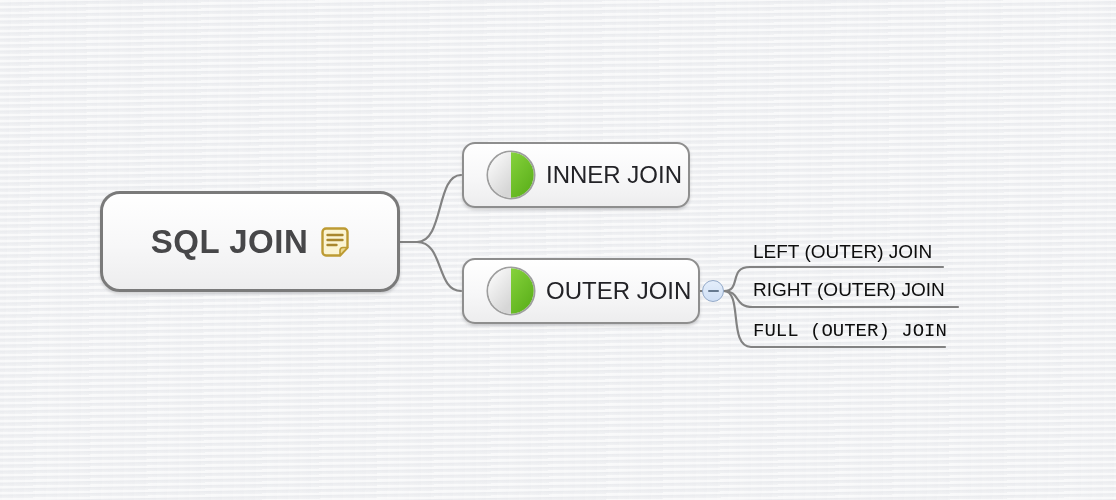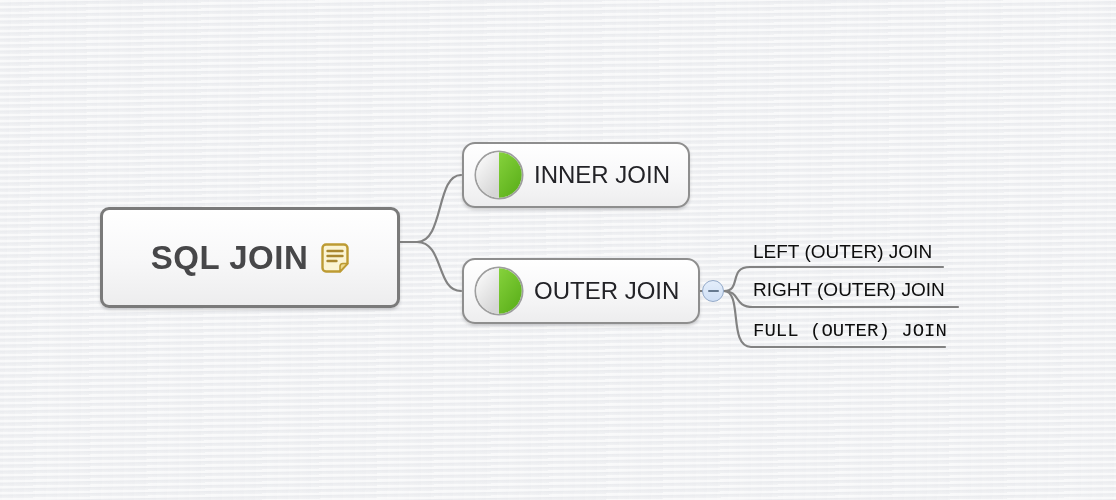--- a/index.html
+++ b/index.html
@@ -25,30 +25,30 @@
   }
   .node {
     position: absolute; z-index: 2;
     box-sizing: border-box;
     display: flex; align-items: center;
     background: linear-gradient(180deg, #ffffff 0%, #f7f7f8 55%, #ededee 100%);
     box-shadow: 0 2px 3px rgba(90,90,95,0.25);
   }
   .root-node {
     left: 100px; top: 191px; width: 300px; height: 101px;
-    border: 3px solid #7a7a7a; border-radius: 9px;
-    justify-content: center; gap: 13px; margin-top: 16px;
+    border: 3px solid #7a7a7a; border-radius: 20px;
+    justify-content: center; gap: 13px;
   }
   .root-label {
     font-size: 33px; font-weight: bold; color: #474749;
     letter-spacing: 0.5px; white-space: nowrap;
   }
   .branch-node {
     border: 2px solid #8e8e8e; border-radius: 13px;
-    padding-left: 10px; gap: 10px;
+    padding-left: 22px; gap: 10px;
   }
   .inner-node { left: 462px; top: 142px; width: 228px; height: 66px; }
   .outer-node { left: 462px; top: 258px; width: 238px; height: 66px; }
   .branch-label { font-size: 24px; color: #232327; white-space: nowrap; }
   .marker { width: 50px; height: 50px; flex: 0 0 auto; }
   .note-icon { width: 28px; height: 30px; }
   .subtopic {
     position: absolute; z-index: 2;
     font-size: 19px; font-weight: 500; color: #0d0d0d;
     white-space: nowrap; line-height: 22px;

